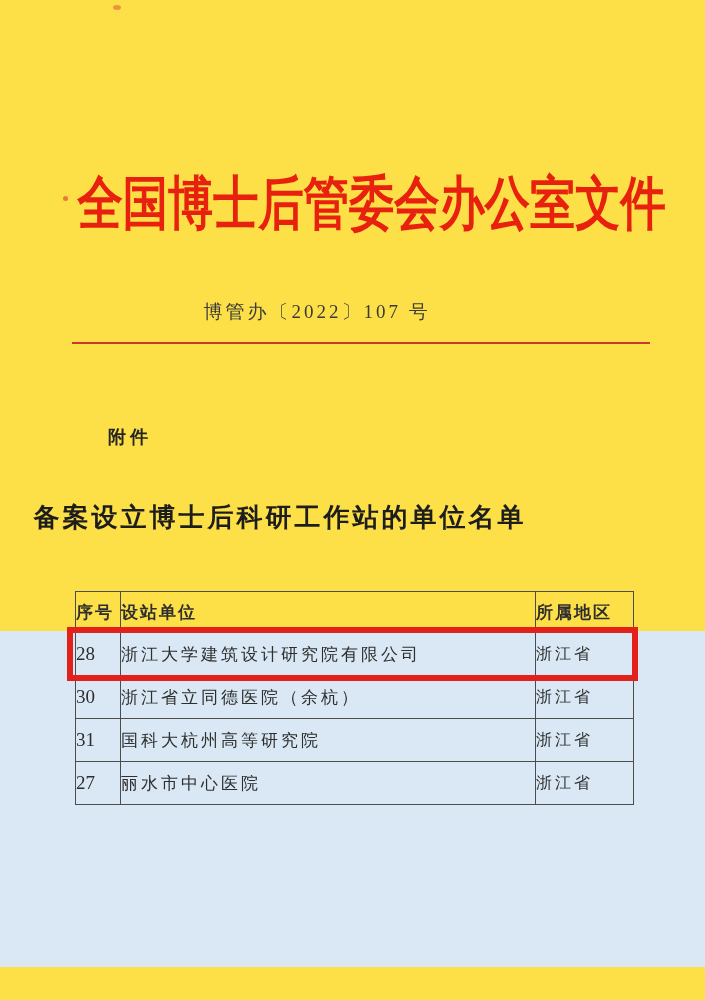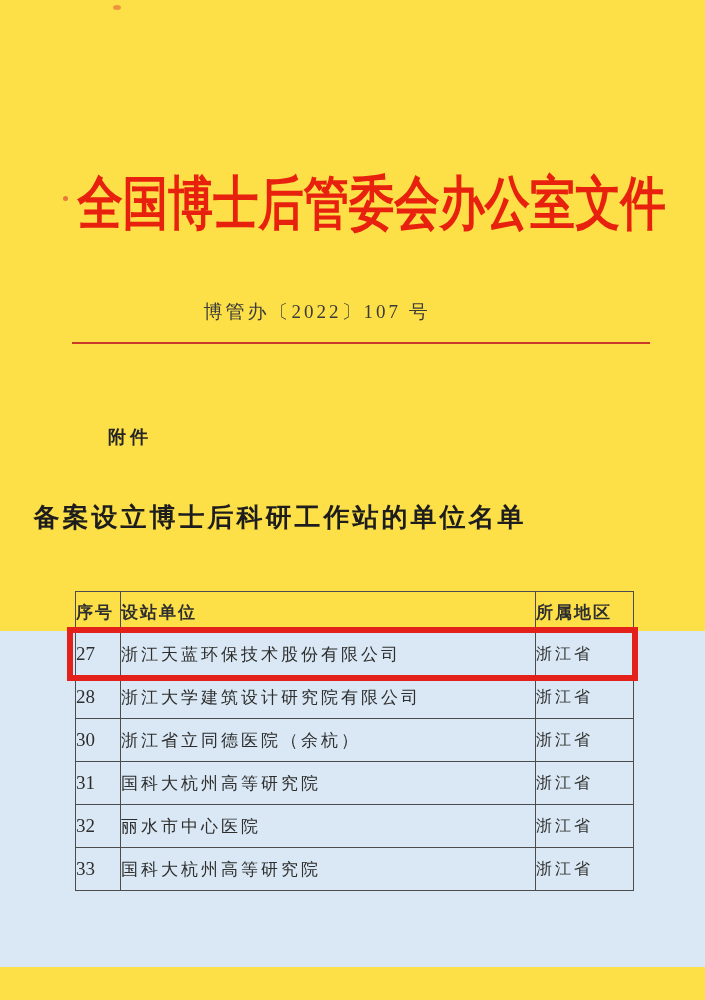--- a/index.html
+++ b/index.html
@@ -102,48 +102,38 @@
         <col style="width:98px">
       </colgroup>
       <thead>
         <tr>
           <th>序号</th>
           <th>设站单位</th>
           <th>所属地区</th>
         </tr>
       </thead>
       <tbody>
-          <tr class="hl">
-    <td class="no">27</td>
-    <td class="unit">浙江天蓝环保技术股份有限公司</td>
-    <td class="region">浙江省</td>
-  </tr>
           <tr>
     <td class="no">28</td>
     <td class="unit">浙江大学建筑设计研究院有限公司</td>
     <td class="region">浙江省</td>
   </tr>
           <tr>
     <td class="no">30</td>
     <td class="unit">浙江省立同德医院（余杭）</td>
     <td class="region">浙江省</td>
   </tr>
           <tr>
     <td class="no">31</td>
     <td class="unit">国科大杭州高等研究院</td>
     <td class="region">浙江省</td>
   </tr>
           <tr>
-    <td class="no">32</td>
+    <td class="no">27</td>
     <td class="unit">丽水市中心医院</td>
-    <td class="region">浙江省</td>
-  </tr>
-          <tr>
-    <td class="no">33</td>
-    <td class="unit">国科大杭州高等研究院</td>
     <td class="region">浙江省</td>
   </tr>
         </tbody>
     </table>
     <div class="highlight-box"></div>
   </div>
 
 </div>
 
 </body></html>

